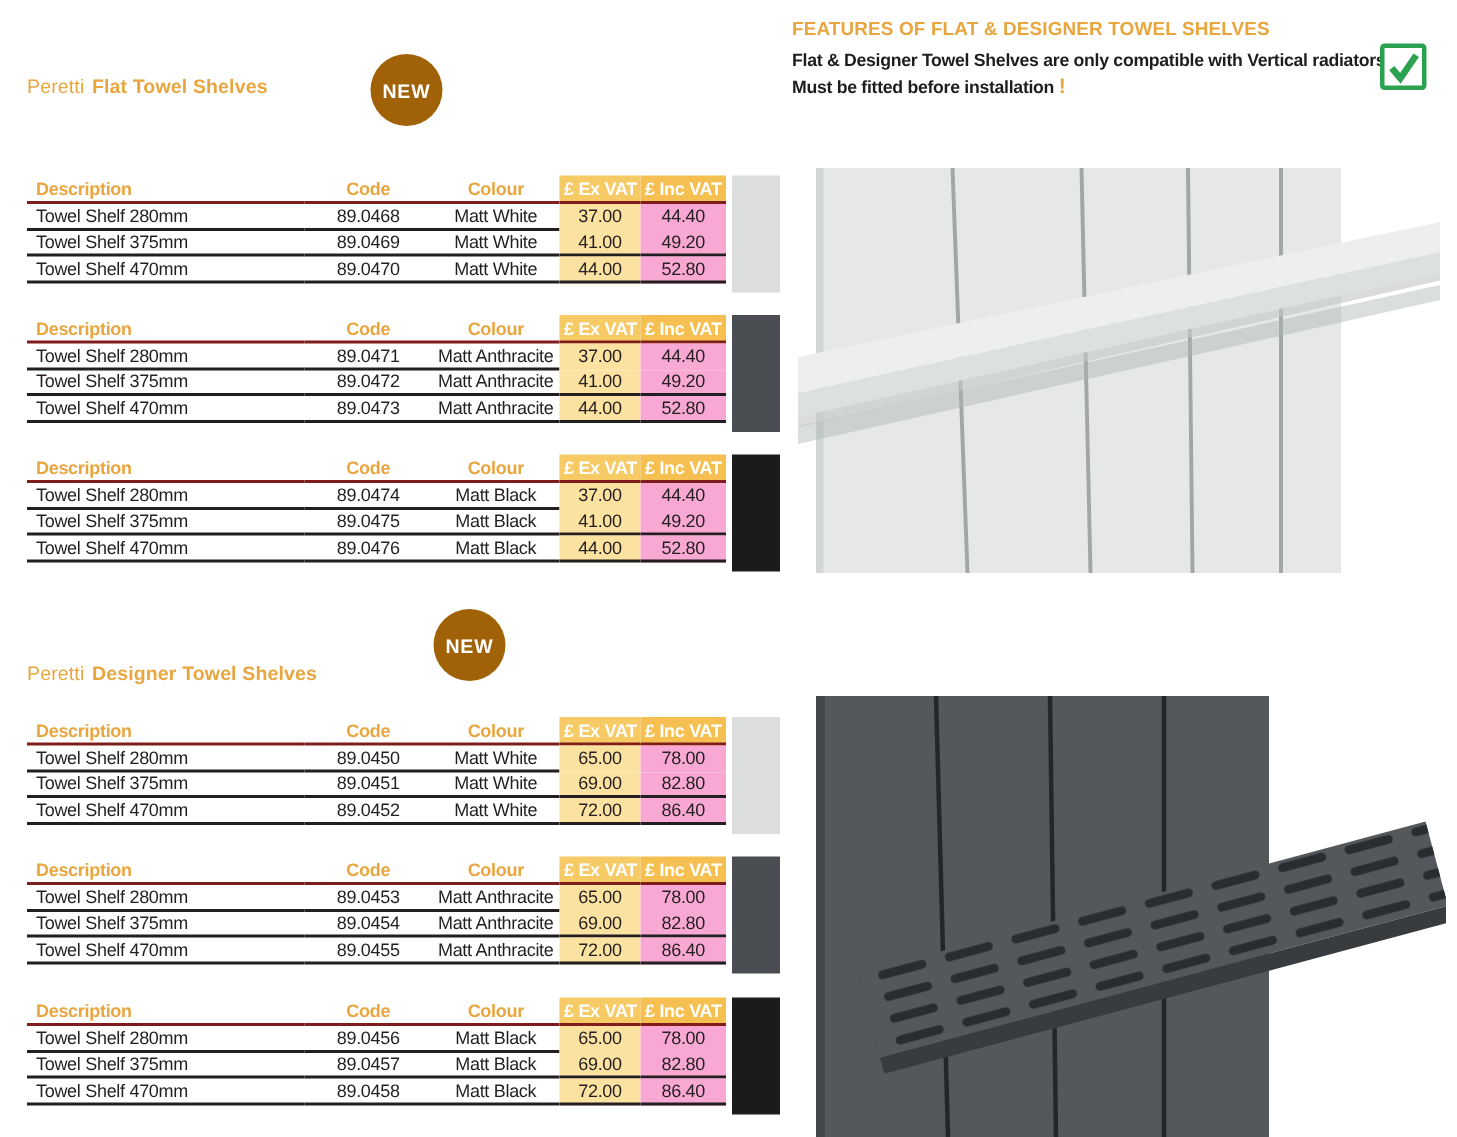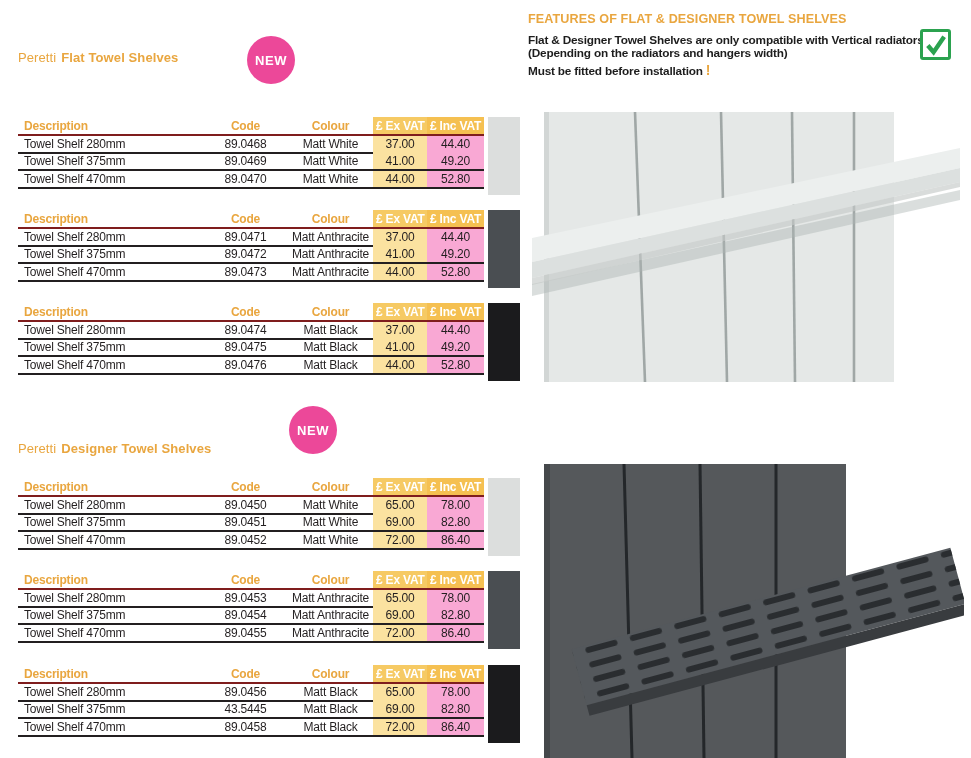--- a/index.html
+++ b/index.html
@@ -7,21 +7,21 @@
               font-family:"Liberation Sans", sans-serif; overflow:hidden; }
   .page { position:relative; width:971px; height:758px; background:#fff; }
 
   
   .section-title { position:absolute; white-space:nowrap; font-size:13px;
                    color:#E9A63F; letter-spacing:.1px; }
   .section-title .t-reg  { font-weight:normal; margin-right:5px; }
   .section-title .t-bold { font-weight:bold; }
 
   .new-badge { position:absolute; width:48px; height:48px; border-radius:50%;
-               background:#ec4899; color:#fff; display:flex; align-items:center;
+               background:#a16207; color:#fff; display:flex; align-items:center;
                justify-content:center; font-size:13px; font-weight:bold;
                letter-spacing:.6px; }
 
   
   .features { position:absolute; left:528px; top:12px; width:400px; }
   .features h2 { font-size:12.6px; font-weight:bold; color:#E9A63F;
                  letter-spacing:.1px; margin-bottom:8px; white-space:nowrap; }
   .feat-line { font-size:11.8px; color:#1d1d1d; line-height:1.12;
                letter-spacing:-.2px; white-space:nowrap; font-weight:bold; }
   .feat-note { margin-top:2px; font-size:11.8px; color:#1d1d1d;
@@ -64,21 +64,20 @@
   <div class="section-title" style="left:18px; top:50px;">
     <span class="t-reg">Peretti</span><span class="t-bold">Flat Towel Shelves</span>
   </div>
   <div class="new-badge" style="left:247px; top:36px;">
     <span>NEW</span>
   </div>
 
   <div class="features">
     <h2>FEATURES OF FLAT &amp; DESIGNER TOWEL SHELVES</h2>
     <div class="feat-line">Flat &amp; Designer Towel Shelves are only compatible with Vertical radiators.</div>
-    <div class="feat-line">(Depending on the radiators and hangers width)</div>
     <div class="feat-note">
       <span>Must be fitted before installation</span><span class="mark">!</span>
     </div>
   </div>
   <div class="check-box">
     <svg width="23" height="23" viewBox="0 0 24 24">
       <polyline points="4,13 10,20 21,4" fill="none" stroke="#2BA24F" stroke-width="4.6"></polyline>
     </svg>
   </div>
 
@@ -331,21 +330,21 @@
         <tbody>
           <tr>
             <td class="col-description">Towel Shelf 280mm</td>
             <td class="col-code">89.0456</td>
             <td class="col-colour">Matt Black</td>
             <td class="col-exvat">65.00</td>
             <td class="col-incvat">78.00</td>
           </tr>
           <tr>
             <td class="col-description">Towel Shelf 375mm</td>
-            <td class="col-code">43.5445</td>
+            <td class="col-code">89.0457</td>
             <td class="col-colour">Matt Black</td>
             <td class="col-exvat">69.00</td>
             <td class="col-incvat">82.80</td>
           </tr>
           <tr>
             <td class="col-description">Towel Shelf 470mm</td>
             <td class="col-code">89.0458</td>
             <td class="col-colour">Matt Black</td>
             <td class="col-exvat">72.00</td>
             <td class="col-incvat">86.40</td>

